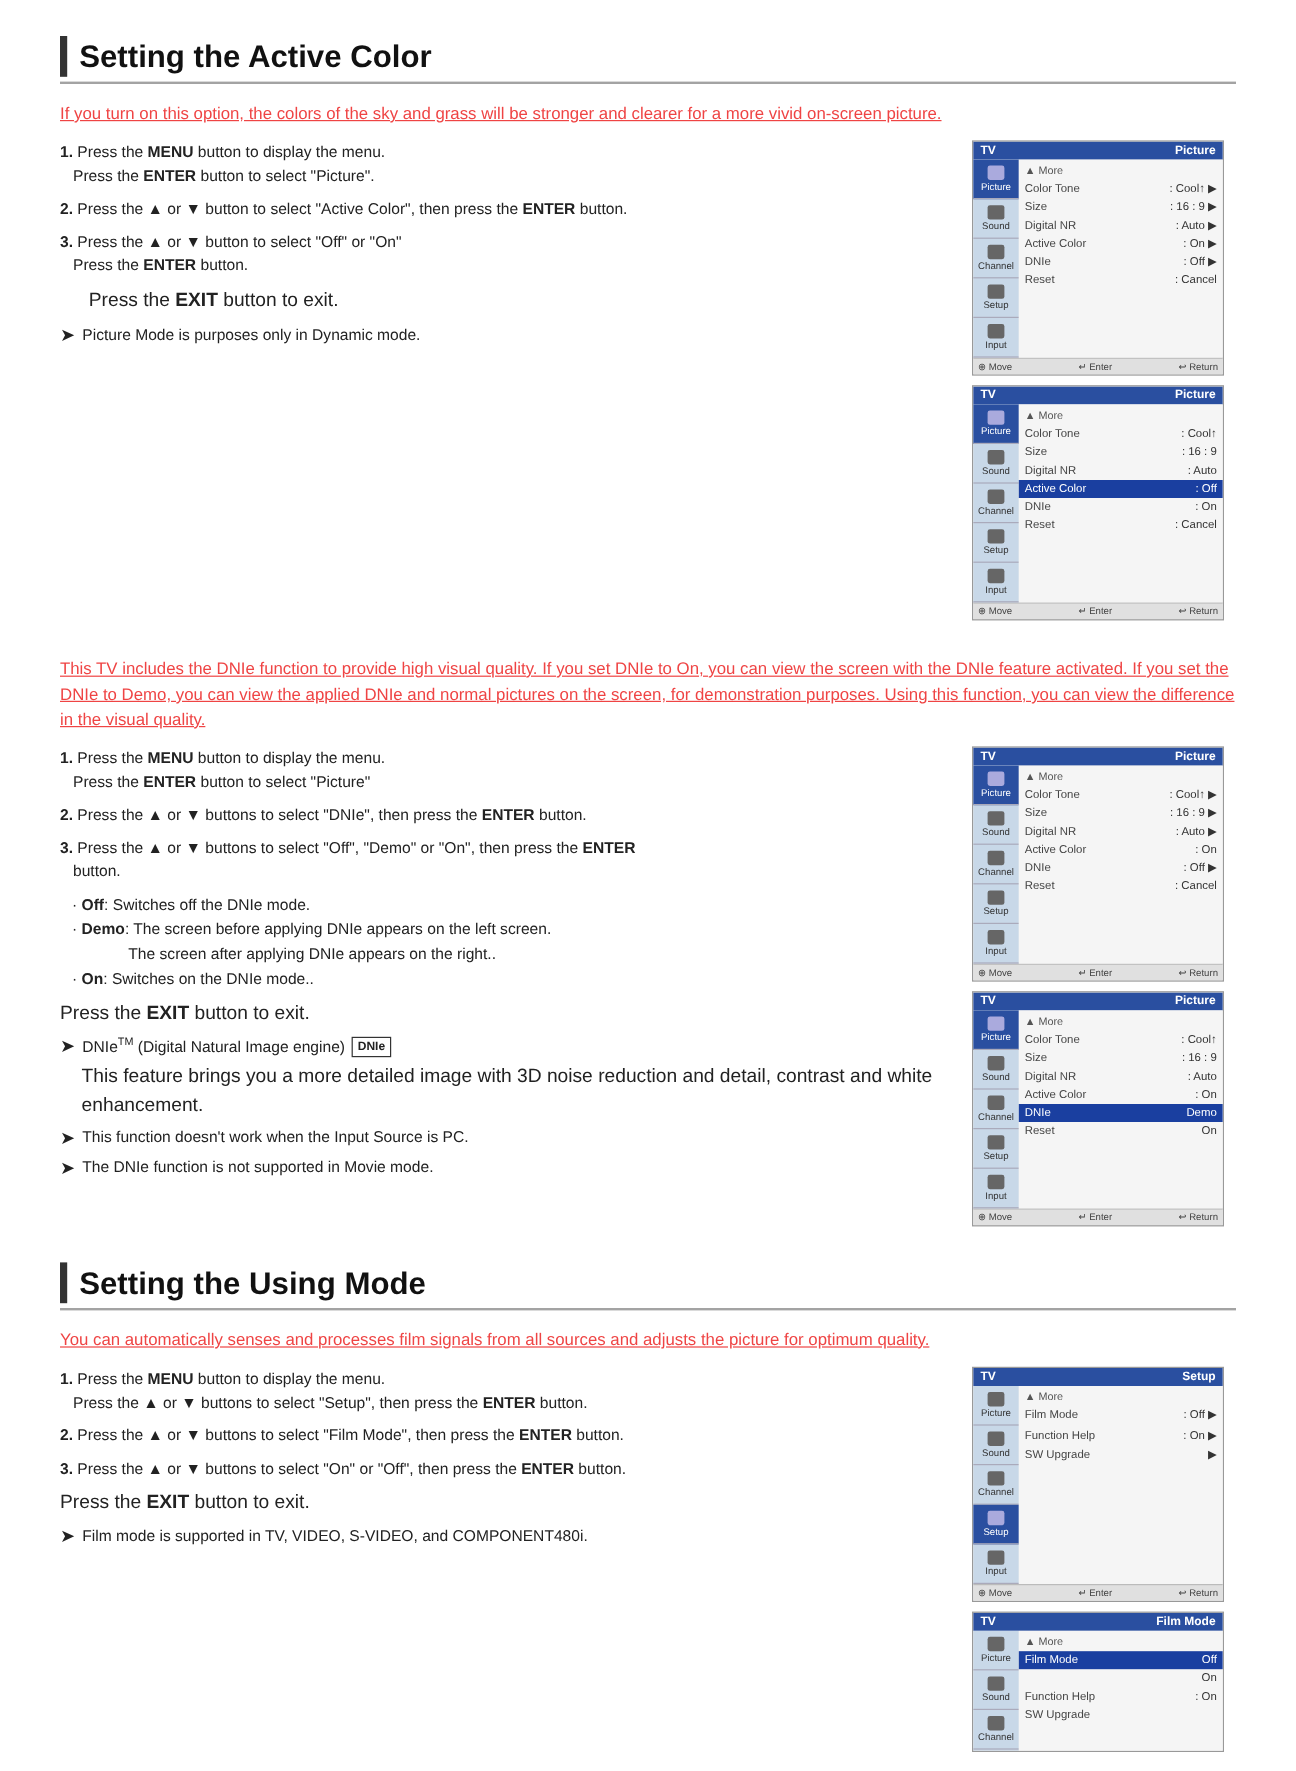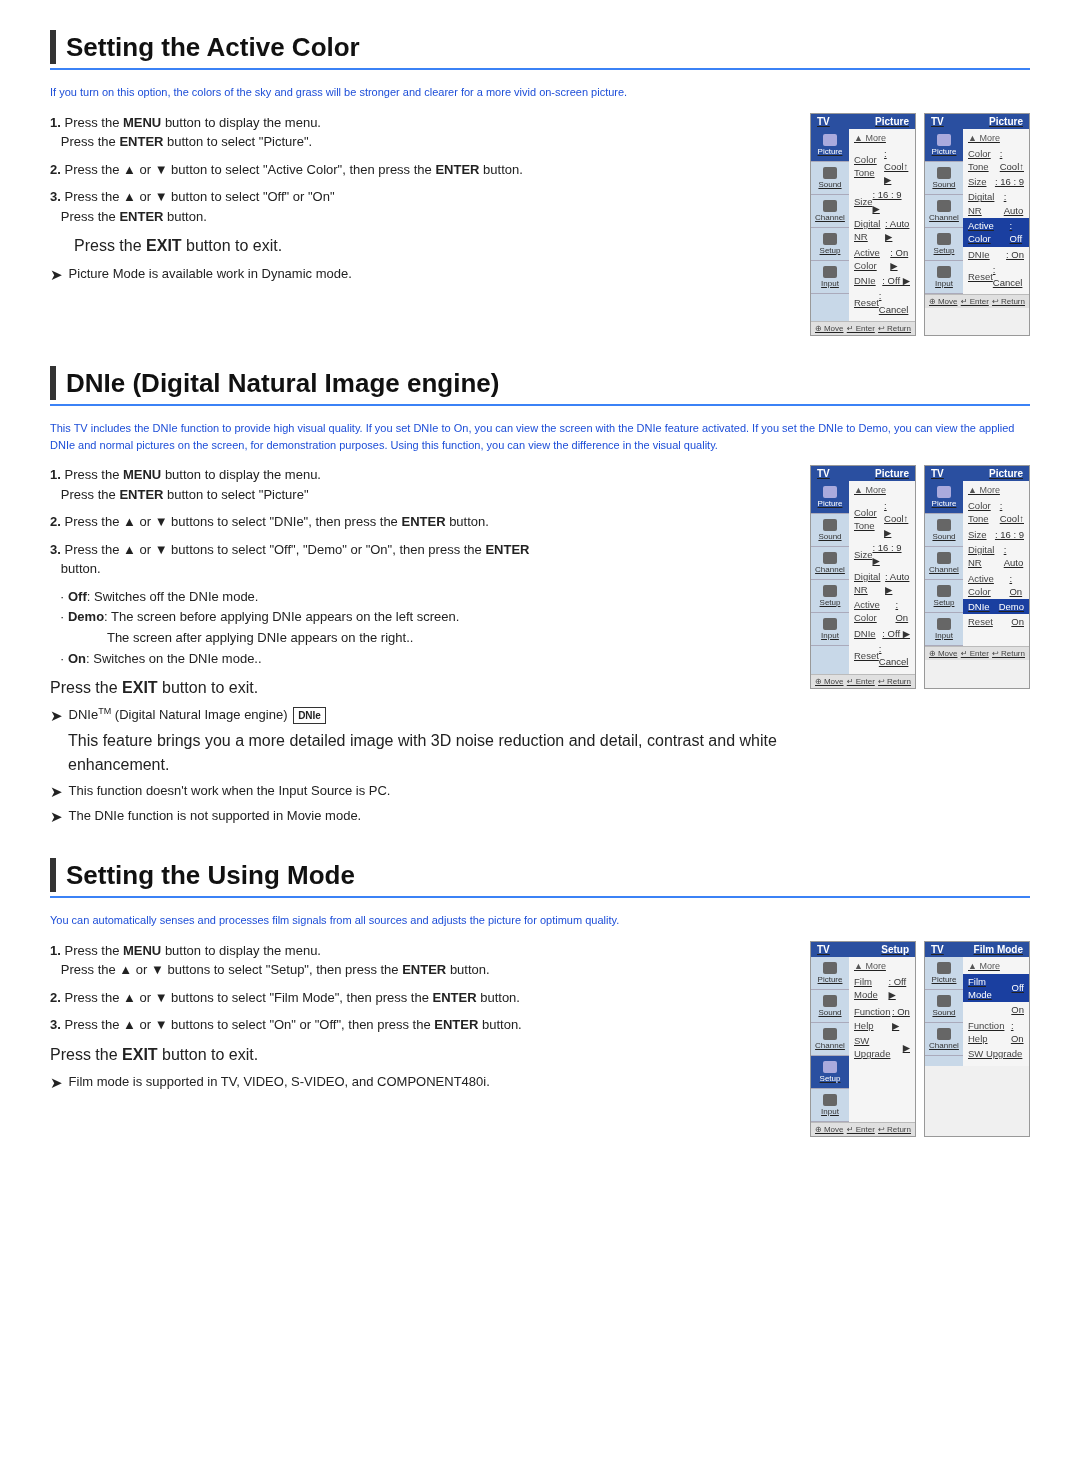--- a/index.html
+++ b/index.html
@@ -10,21 +10,21 @@
       font-family: Arial, Helvetica, sans-serif;
       font-size: 14px;
       color: #222;
       padding: 30px 50px 40px 50px;
     }
 
     
     .section-header {
       display: flex;
       align-items: center;
-      border-bottom: 2px solid #3b82f6;
+      border-bottom: 2px solid #a3a3a3;
       margin-bottom: 14px;
       padding-bottom: 4px;
     }
     .section-bar {
       width: 6px;
       height: 34px;
       background: #333;
       margin-right: 10px;
       flex-shrink: 0;
     }
@@ -33,44 +33,44 @@
       font-weight: bold;
       color: #111;
     }
 
     
     .section {
       margin-bottom: 30px;
     }
 
     .section-desc {
-      font-size: 11px;
-      color: #1d4ed8;
+      font-size: 14px;
+      color: #ef4444;
       margin-bottom: 12px;
       line-height: 1.5;
+      text-decoration: underline;
     }
 
     
     .content-layout {
       display: flex;
       gap: 16px;
       align-items: flex-start;
     }
 
     .steps-col {
       flex: 1;
     }
 
     .screenshots-col {
       width: 220px;
       flex-shrink: 0;
       display: flex;
-      flex-direction: row;
+      flex-direction: column;
       gap: 8px;
-      text-decoration: underline;
     }
 
     .step {
       margin-bottom: 8px;
       font-size: 13px;
       line-height: 1.5;
     }
     .step-num {
       font-weight: bold;
     }
@@ -236,21 +236,21 @@
         <div class="step">
           <span class="step-num">3.</span>
           Press the ▲ or ▼ button to select "Off" or "On"<br>
           &nbsp;&nbsp;&nbsp;Press the <span class="bold">ENTER</span> button.
         </div>
         <div class="note">
           Press the <span class="bold">EXIT</span> button to exit.
         </div>
         <div class="arrow-note">
           <span class="arrow-note-arrow">➤</span>
-          <span>Picture Mode is available work in Dynamic  mode.</span>
+          <span>Picture Mode is purposes only in Dynamic  mode.</span>
         </div>
       </div>
 
       <div class="screenshots-col">
 
         <div class="tv-screen">
           <div class="tv-top-bar">
             <span>TV</span>
             <span>Picture</span>
           </div>
@@ -342,24 +342,20 @@
             <span>⊕ Move</span>
             <span>↵ Enter</span>
             <span>↩ Return</span>
           </div>
         </div>
       </div>
     </div>
   </div>
 
   <div class="section">
-    <div class="section-header">
-      <div class="section-bar"></div>
-      <span class="section-title">DNIe (Digital Natural Image engine)</span>
-    </div>
     <p class="section-desc">This TV includes the DNIe function to provide high visual quality. If you set DNIe to On, you can view the screen with the DNIe feature activated. If you set the DNIe to Demo, you can view the applied DNIe and normal pictures on the screen, for demonstration purposes. Using this function, you can view the difference in the visual quality.</p>
 
     <div class="content-layout">
       <div class="steps-col">
         <div class="step">
           <span class="step-num">1.</span>
           Press the <span class="bold">MENU</span> button to display the menu.<br>
           &nbsp;&nbsp;&nbsp;Press the <span class="bold">ENTER</span> button to select "Picture"
         </div>
         <div class="step">

